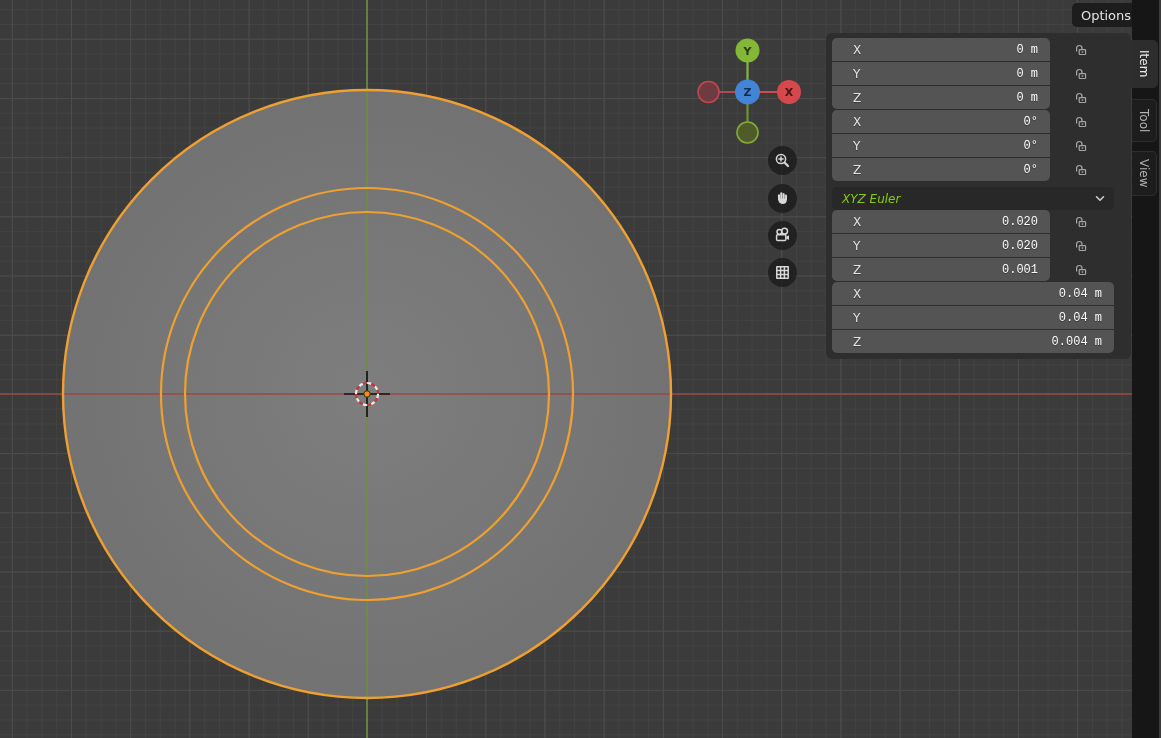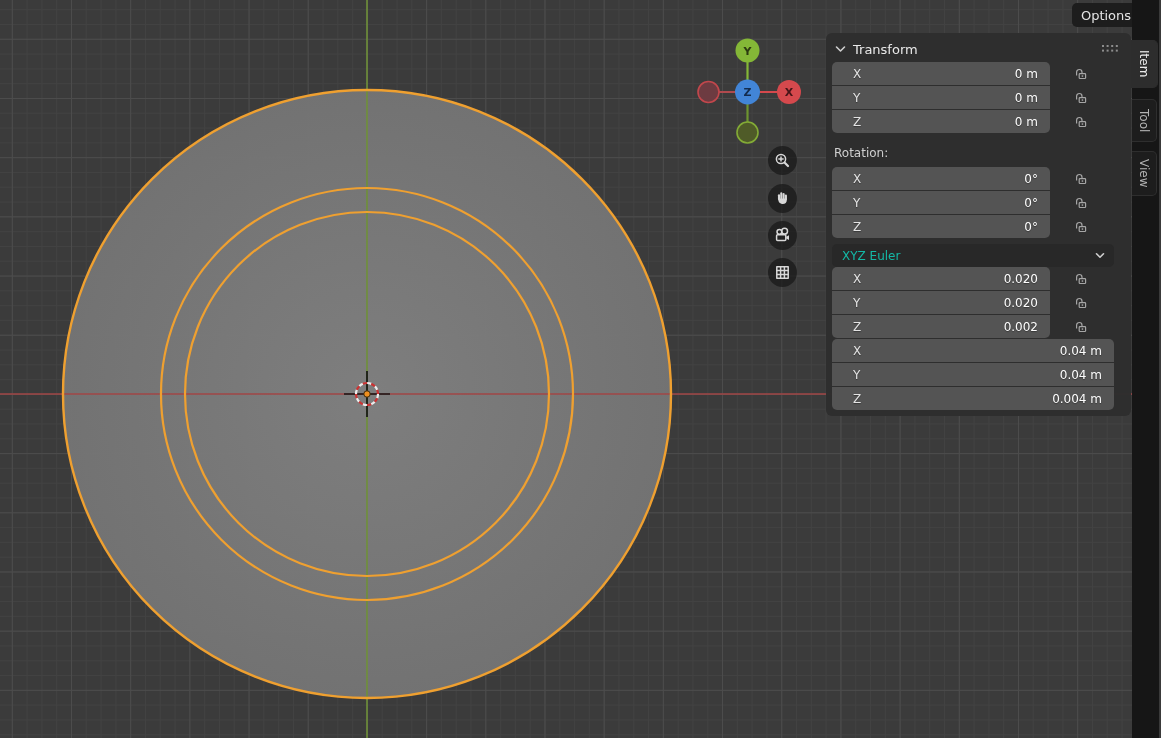--- a/index.html
+++ b/index.html
@@ -39,29 +39,29 @@
   .panel-header { height:22px; display:flex; align-items:center; gap:7px; padding-left:3px; margin-bottom:2px; }
   .panel-title { color:#e9e9e9; font-size:13px; }
   .grip { margin-left:auto; margin-right:6px; }
   .sec-label { color:#cfcfcf; line-height:16px; margin:12px 0 6px 2px; }
   .sec-label.first { margin-top:14px; }
   .sec-row { display:flex; align-items:center; margin-bottom:1px; }
   .field { width:218px; height:23px; background:#545454; display:flex;
     align-items:center; justify-content:space-between; padding:0 12px 0 21px;
     text-shadow:0 1px 1px rgba(0,0,0,.35); }
   .field .axis { color:#e3e3e3; }
-  .field .val { color:#fdfdfd; }
+  .field .val { color:#fdfdfd;font-family:Liberation Mono, monospace; }
   .field.wide { width:282px; }
   .group .sec-row:first-child .field { border-radius:5px 5px 0 0; }
   .group .sec-row:last-child  .field { border-radius:0 0 5px 5px; }
   .lockcol { width:62px; display:flex; justify-content:center; }
   .lockcol svg { stroke:#a6a6a6; fill:none; stroke-width:1.2; }
   .dropdown { width:282px; height:23px; background:#282828; border-radius:5px;
     margin-top:6px; display:flex; align-items:center; justify-content:space-between;
-    padding:0 9px 0 10px; color:#14b8a6; }
+    padding:0 9px 0 10px; color:#84cc16;font-style:italic; }
 
   
   .strip { position:absolute; left:1132px; top:0; width:29px; height:738px; background:#161616; }
   .strip-edge { position:absolute; right:0; top:0; width:2px; height:738px; background:#3a3a3a; }
   .vtab { position:absolute; left:0; width:25px; display:flex; align-items:center;
     justify-content:center; writing-mode:vertical-rl; font-size:12px; color:#b3b3b3;
     background:#1d1d1d; border:1px solid #2e2e2e; border-left:none;
     border-radius:0 5px 5px 0; }
   .vtab.active { background:#2d2d2d; color:#e9e9e9; border-color:#2d2d2d; left:-1px; width:27px; }
 </style>
@@ -161,38 +161,20 @@
   </div>
 
   <div class="options-btn">
     <span>Options</span>
     <svg class="chev" width="10" height="7">
       <polyline points="1.5,1.8 5,5.2 8.5,1.8"></polyline>
     </svg>
   </div>
 
   <div class="panel">
-    <div class="panel-header">
-      <svg class="chev" width="11" height="8">
-        <polyline points="1.5,2 5.5,6 9.5,2"></polyline>
-      </svg>
-      <span class="panel-title">Transform</span>
-      <svg class="grip" width="18" height="8">
-        <g fill="#8d8d8d">
-          <rect x="0" y="0" width="2" height="2"></rect>
-            <rect x="4.6" y="0" width="2" height="2"></rect>
-            <rect x="9.2" y="0" width="2" height="2"></rect>
-            <rect x="13.8" y="0" width="2" height="2"></rect>
-          <rect x="0" y="4.6" width="2" height="2"></rect>
-            <rect x="4.6" y="4.6" width="2" height="2"></rect>
-            <rect x="9.2" y="4.6" width="2" height="2"></rect>
-            <rect x="13.8" y="4.6" width="2" height="2"></rect>
-        </g>
-      </svg>
-    </div>
 
     <div class="group">
       <div class="sec-row">
         <div class="field">
           <span class="axis">X</span>
           <span class="val">0 m</span>
         </div>
         <span class="lockcol">
             <svg width="14" height="14">
               <path d="M2.6 8.6 V5.2 a2.7 2.7 0 0 1 5.4 0 V6.6"></path>
@@ -222,21 +204,20 @@
         <span class="lockcol">
             <svg width="14" height="14">
               <path d="M2.6 8.6 V5.2 a2.7 2.7 0 0 1 5.4 0 V6.6"></path>
               <rect x="5.2" y="6.6" width="6.4" height="4.9" rx="0.8"></rect>
               <rect x="7.7" y="8.3" width="1.5" height="1.5" fill="#a6a6a6" stroke="none"></rect>
             </svg>
           </span>
       </div>
     </div>
 
-    <div class="sec-label">Rotation:</div>
     <div class="group">
       <div class="sec-row">
         <div class="field">
           <span class="axis">X</span>
           <span class="val">0°</span>
         </div>
         <span class="lockcol">
             <svg width="14" height="14">
               <path d="M2.6 8.6 V5.2 a2.7 2.7 0 0 1 5.4 0 V6.6"></path>
               <rect x="5.2" y="6.6" width="6.4" height="4.9" rx="0.8"></rect>
@@ -301,21 +282,21 @@
             <svg width="14" height="14">
               <path d="M2.6 8.6 V5.2 a2.7 2.7 0 0 1 5.4 0 V6.6"></path>
               <rect x="5.2" y="6.6" width="6.4" height="4.9" rx="0.8"></rect>
               <rect x="7.7" y="8.3" width="1.5" height="1.5" fill="#a6a6a6" stroke="none"></rect>
             </svg>
           </span>
       </div>
       <div class="sec-row">
         <div class="field">
           <span class="axis">Z</span>
-          <span class="val">0.002</span>
+          <span class="val">0.001</span>
         </div>
         <span class="lockcol">
             <svg width="14" height="14">
               <path d="M2.6 8.6 V5.2 a2.7 2.7 0 0 1 5.4 0 V6.6"></path>
               <rect x="5.2" y="6.6" width="6.4" height="4.9" rx="0.8"></rect>
               <rect x="7.7" y="8.3" width="1.5" height="1.5" fill="#a6a6a6" stroke="none"></rect>
             </svg>
           </span>
       </div>
     </div>

